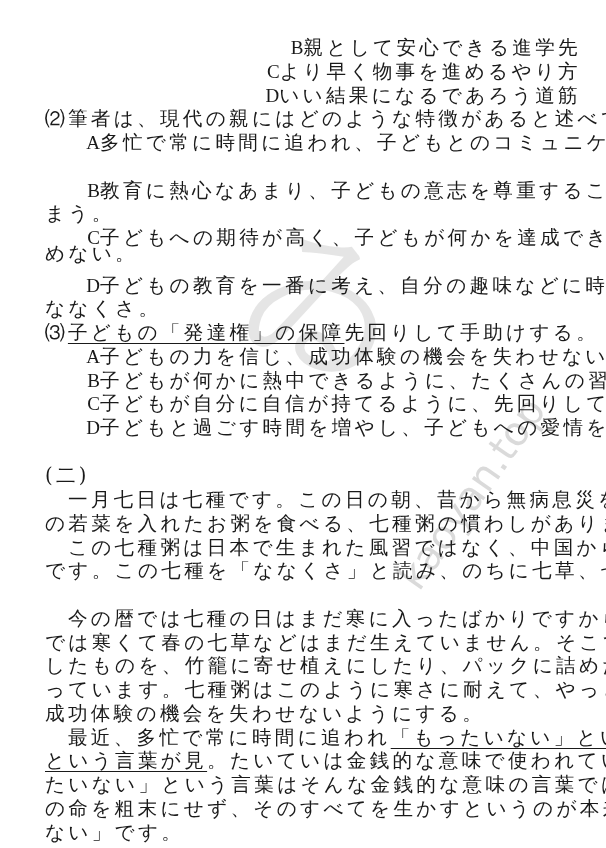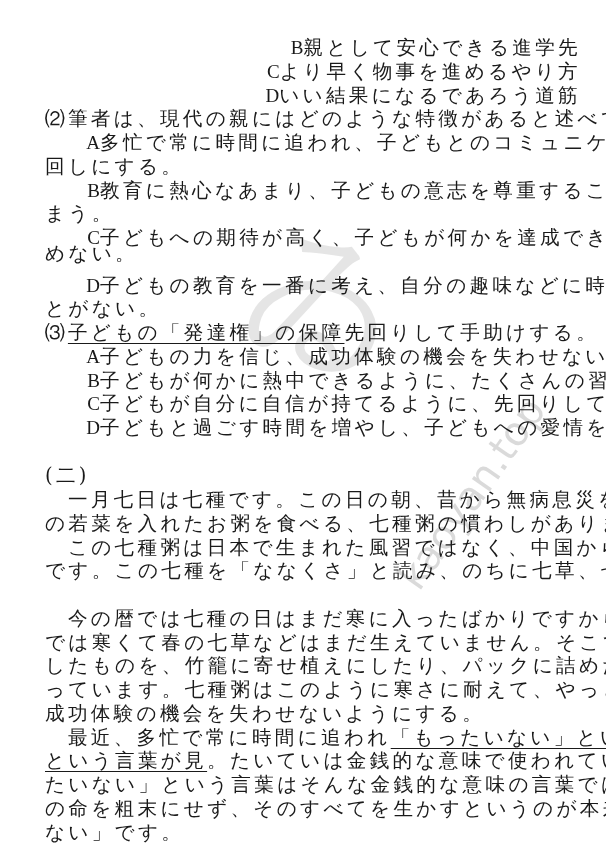--- a/index.html
+++ b/index.html
@@ -31,33 +31,32 @@
     <span class="opt-letter">D</span><span>いい結果になるであろう道筋</span>
   </div>
   <div class="line ind1" style="top:60px">
     <span class="opt-letter">C</span><span>より早く物事を進めるやり方</span>
   </div>
 
   <div class="line" style="top:107px">⑵筆者は、現代の親にはどのような特徴があると述べているか。</div>
   <div class="line ind1" style="top:131px">
     <span class="opt-letter">A</span><span>多忙で常に時間に追われ、子どもとのコミュニケーションを後</span>
   </div>
-  <div class="line" style="top:155px">回しにする。</div>
   <div class="line ind1" style="top:179px">
     <span class="opt-letter">B</span><span>教育に熱心なあまり、子どもの意志を尊重することを忘れてし</span>
   </div>
   <div class="line" style="top:202px">まう。</div>
   <div class="line ind1" style="top:226px">
     <span class="opt-letter">C</span><span>子どもへの期待が高く、子どもが何かを達成できてもあまり褒</span>
   </div>
   <div class="line" style="top:242px">めない。</div>
   <div class="line ind1" style="top:274px">
     <span class="opt-letter">D</span><span>子どもの教育を一番に考え、自分の趣味などに時間を費やすこ</span>
   </div>
-  <div class="line" style="top:297px">とがない。</div>
+  <div class="line" style="top:297px">ななくさ。</div>
 
   <div class="line" style="top:321px">
     <span>⑶</span><span class="u">子どもの「発達権」の保障</span><span>先回りして手助けする。</span>
   </div>
   <div class="line ind1" style="top:345px">
     <span class="opt-letter">A</span><span>子どもの力を信じ、成功体験の機会を失わせないようにする。</span>
   </div>
   <div class="line ind1" style="top:369px">
     <span class="opt-letter">B</span><span>子どもが何かに熱中できるように、たくさんの習い事をさせる。</span>
   </div>

